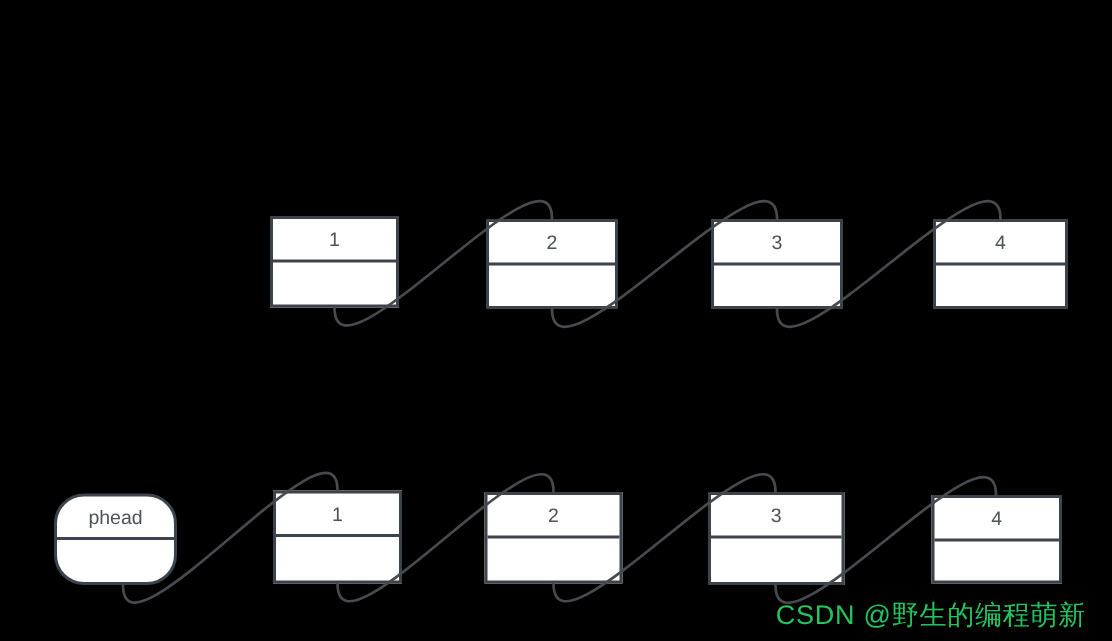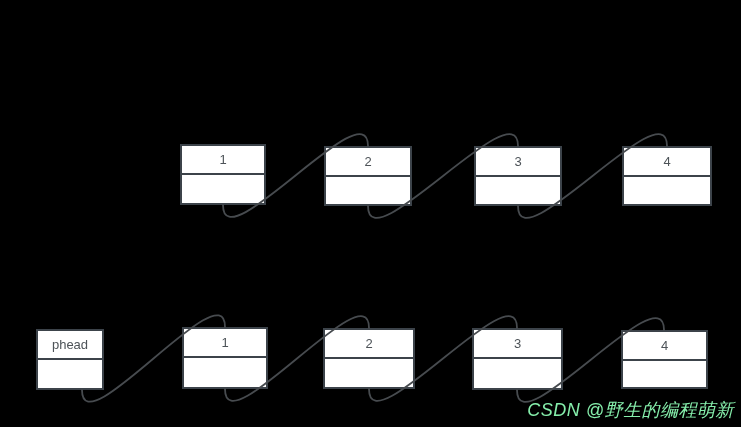--- a/index.html
+++ b/index.html
@@ -40,27 +40,26 @@
     justify-content: center;
     font-size: 13px;
     color: #4d5358;
   }
   .node .cell-bottom {
     flex: 1;
   }
   #watermark {
     position: absolute;
     top: 398px;
-    right: 7px;
+    right: 17px;
     z-index: 3;
     font-size: 18px;
-    color: #86efac;
+    color: #22c55e;
     letter-spacing: 0.5px;
     white-space: nowrap;
-    font-style: italic;
   }
 </style>
 </head>
 <body>
 
 <div id="canvas">
 
   <div class="node" style="left:180px; top:144px; width:86px; height:61px;">
     <div class="cell-top">
       <span>1</span>
@@ -82,21 +81,21 @@
     <div class="cell-bottom"></div>
   </div>
 
   <div class="node" style="left:622px; top:146px; width:90px; height:60px;">
     <div class="cell-top">
       <span>4</span>
     </div>
     <div class="cell-bottom"></div>
   </div>
 
-  <div class="node" style="left:36px; top:329px; width:68px; height:61px;">
+  <div class="node" style="left:36px; top:329px; width:82px; height:61px;border-radius:20px;">
     <div class="cell-top">
       <span>phead</span>
     </div>
     <div class="cell-bottom"></div>
   </div>
 
   <div class="node" style="left:182px; top:327px; width:86px; height:62px;">
     <div class="cell-top">
       <span>1</span>
     </div>

